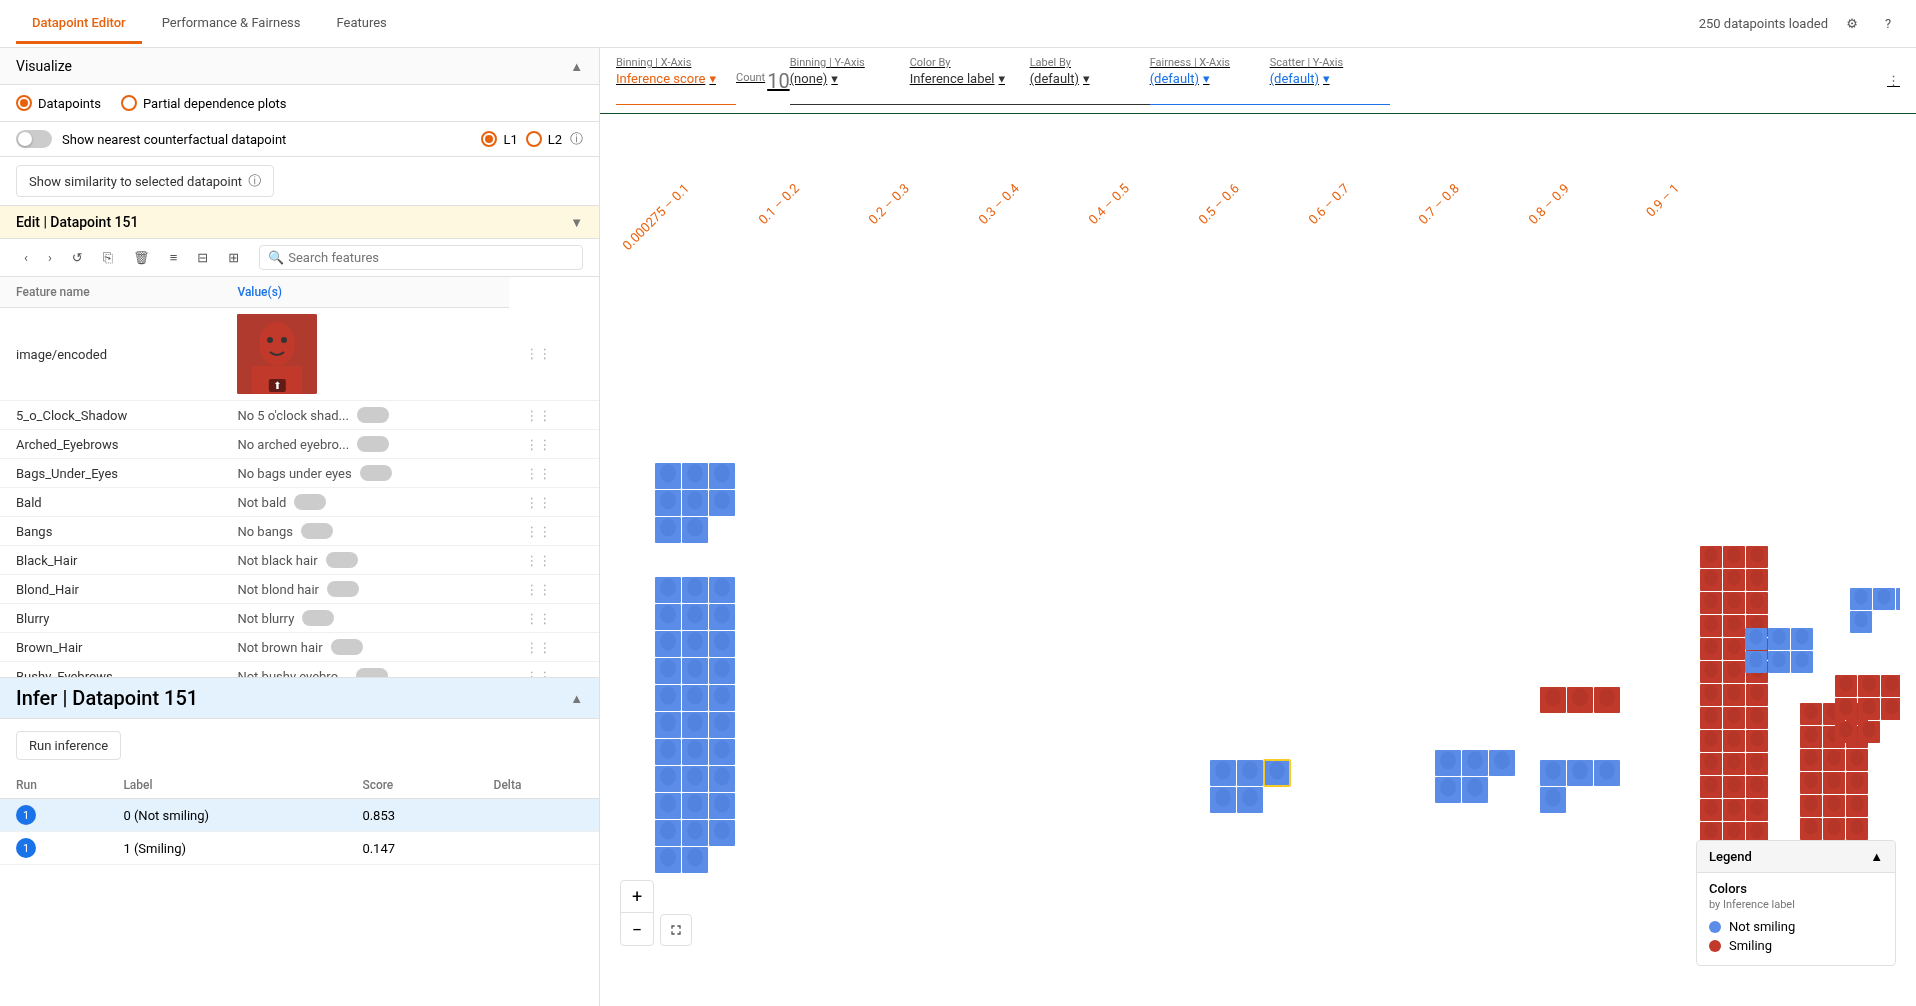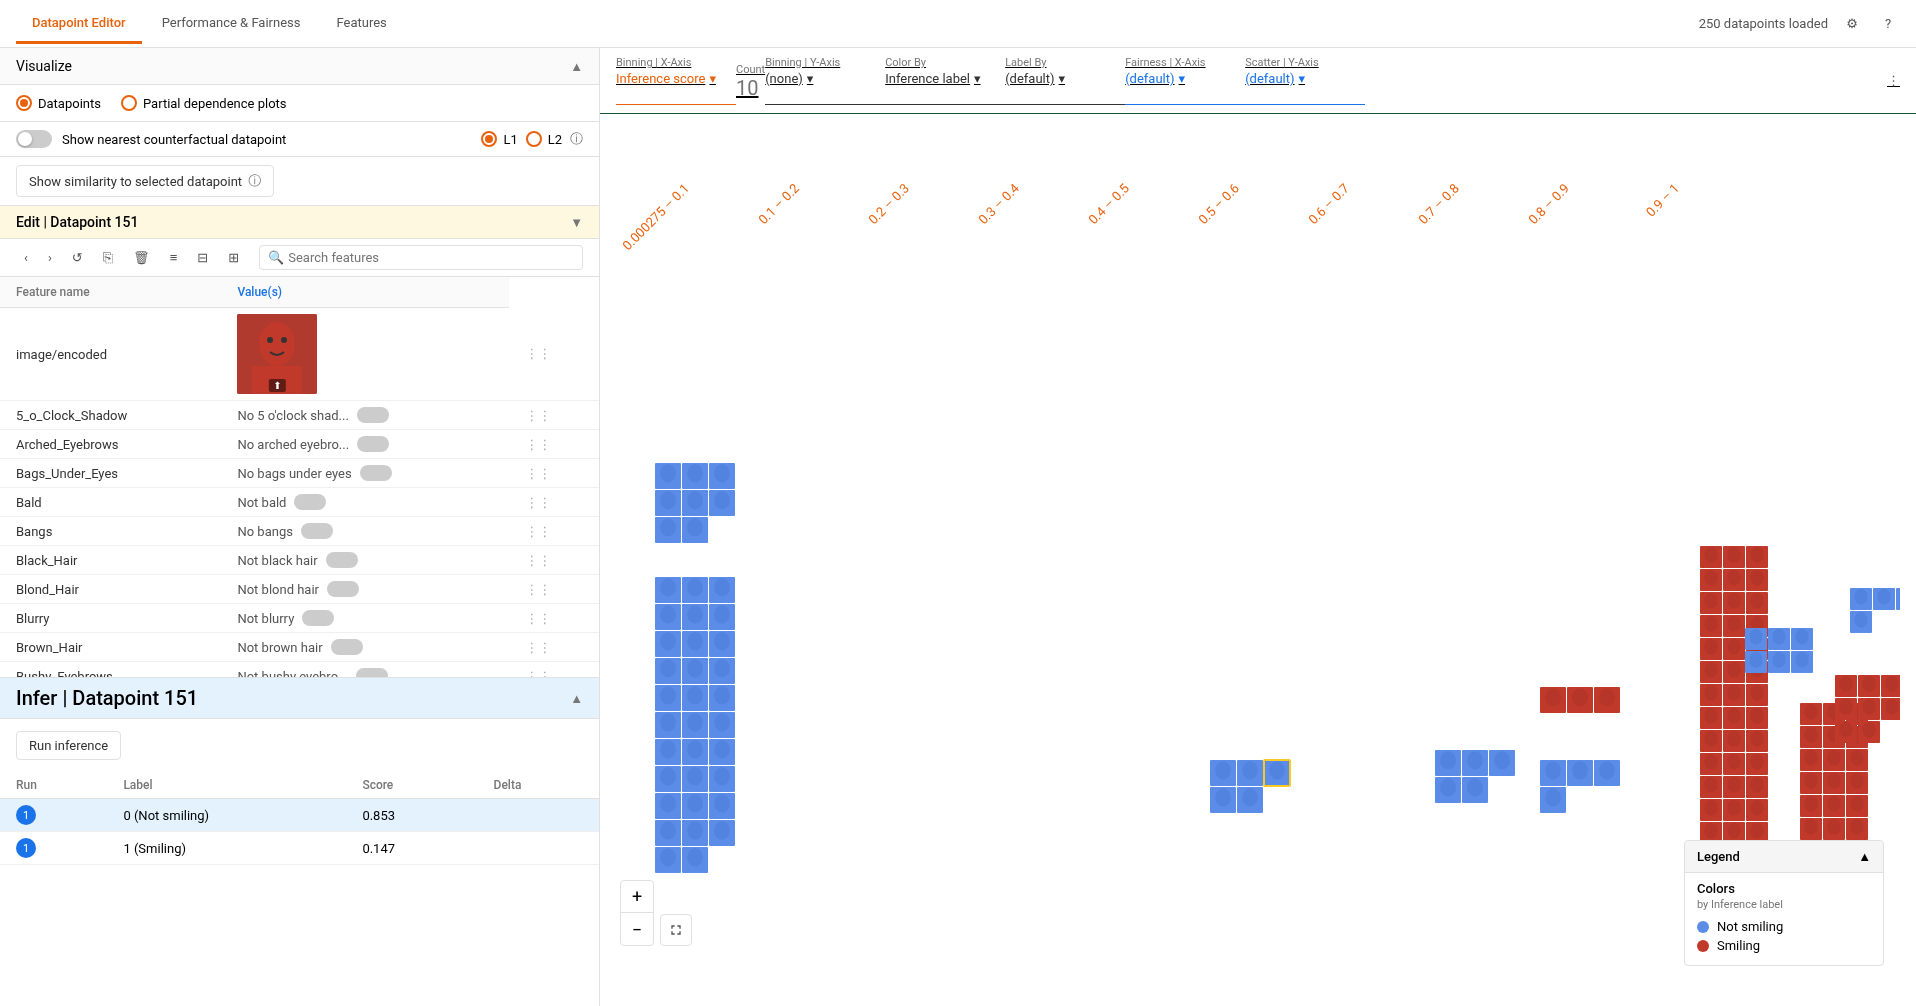--- a/index.html
+++ b/index.html
@@ -99,21 +99,21 @@
       background: #fff; flex-shrink: 0; text-decoration: underline;
     }
     .viz-control { display: flex; flex-direction: column; gap: 2px; min-width: 120px; }
     .viz-control-label { font-size: 11px; color: #777; }
     .viz-control-select {
       display: flex; align-items: center; gap: 4px; cursor: pointer;
       border-bottom: 1px solid #1a73e8; padding-bottom: 18px; color: #1a73e8; font-size: 13px;
     }
     .viz-control-select.orange { color: #e8620e; border-bottom-color: #e8620e; }
     .viz-control-select.black { color: #333; border-bottom-color: #333; }
-    .count-display { display: flex; flex-direction: column; gap: 2px; }
+    .count-display { display: flex; flex-direction: row; gap: 2px; }
     .count-label { font-size: 11px; color: #777; }
     .count-val { font-size: 20px; font-weight: 400; color: #737373; line-height: 1; }
     .more-vert { margin-left: auto; cursor: pointer; color: #555; }
     .zoom-btn { width: 32px; height: 32px; display: flex; align-items: center; justify-content: center; cursor: pointer; border: none; background: none; font-size: 18px; border-bottom: 1px solid #e0e0e0; }
     .zoom-btn:last-child { border-bottom: none; }
 
     
     .legend-panel {
       position: absolute; bottom: 50px; right: 20px; background: white;
       border: 1px solid #e0e0e0; border-radius: 4px; min-width: 200px; overflow: hidden;
@@ -790,21 +790,21 @@
         <button class="zoom-btn">+</button>
         <button class="zoom-btn">−</button>
       </div>
       <div style="position:absolute; bottom:60px; left:60px; background:white; border:1px solid #e0e0e0; border-radius:4px; width:32px; height:32px; display:flex; align-items:center; justify-content:center; cursor:pointer;">
         <svg width="16" height="16" viewBox="0 0 24 24" fill="#555">
             <path d="M7 14H5v5h5v-2H7v-3zm-2-4h2V7h3V5H5v5zm12 7h-3v2h5v-5h-2v3zM14 5v2h3v3h2V5h-5z"></path>
           </svg>
       </div>
 
       
-      <div class="legend-panel" style="position:absolute; bottom:40px; right:32px;">
+      <div class="legend-panel" style="position:absolute; bottom:40px; right:20px;">
         <div class="legend-header">
           <span class="legend-title">Legend</span>
           <span style="cursor:pointer;">▲</span>
         </div>
         <div class="legend-body">
           <div class="legend-section-title">Colors</div>
           <div class="legend-subtitle">by Inference label</div>
           <div id="legend-items-container">
               <div class="legend-item">
     <span class="legend-dot" style="background:#5b8de8;"></span>

